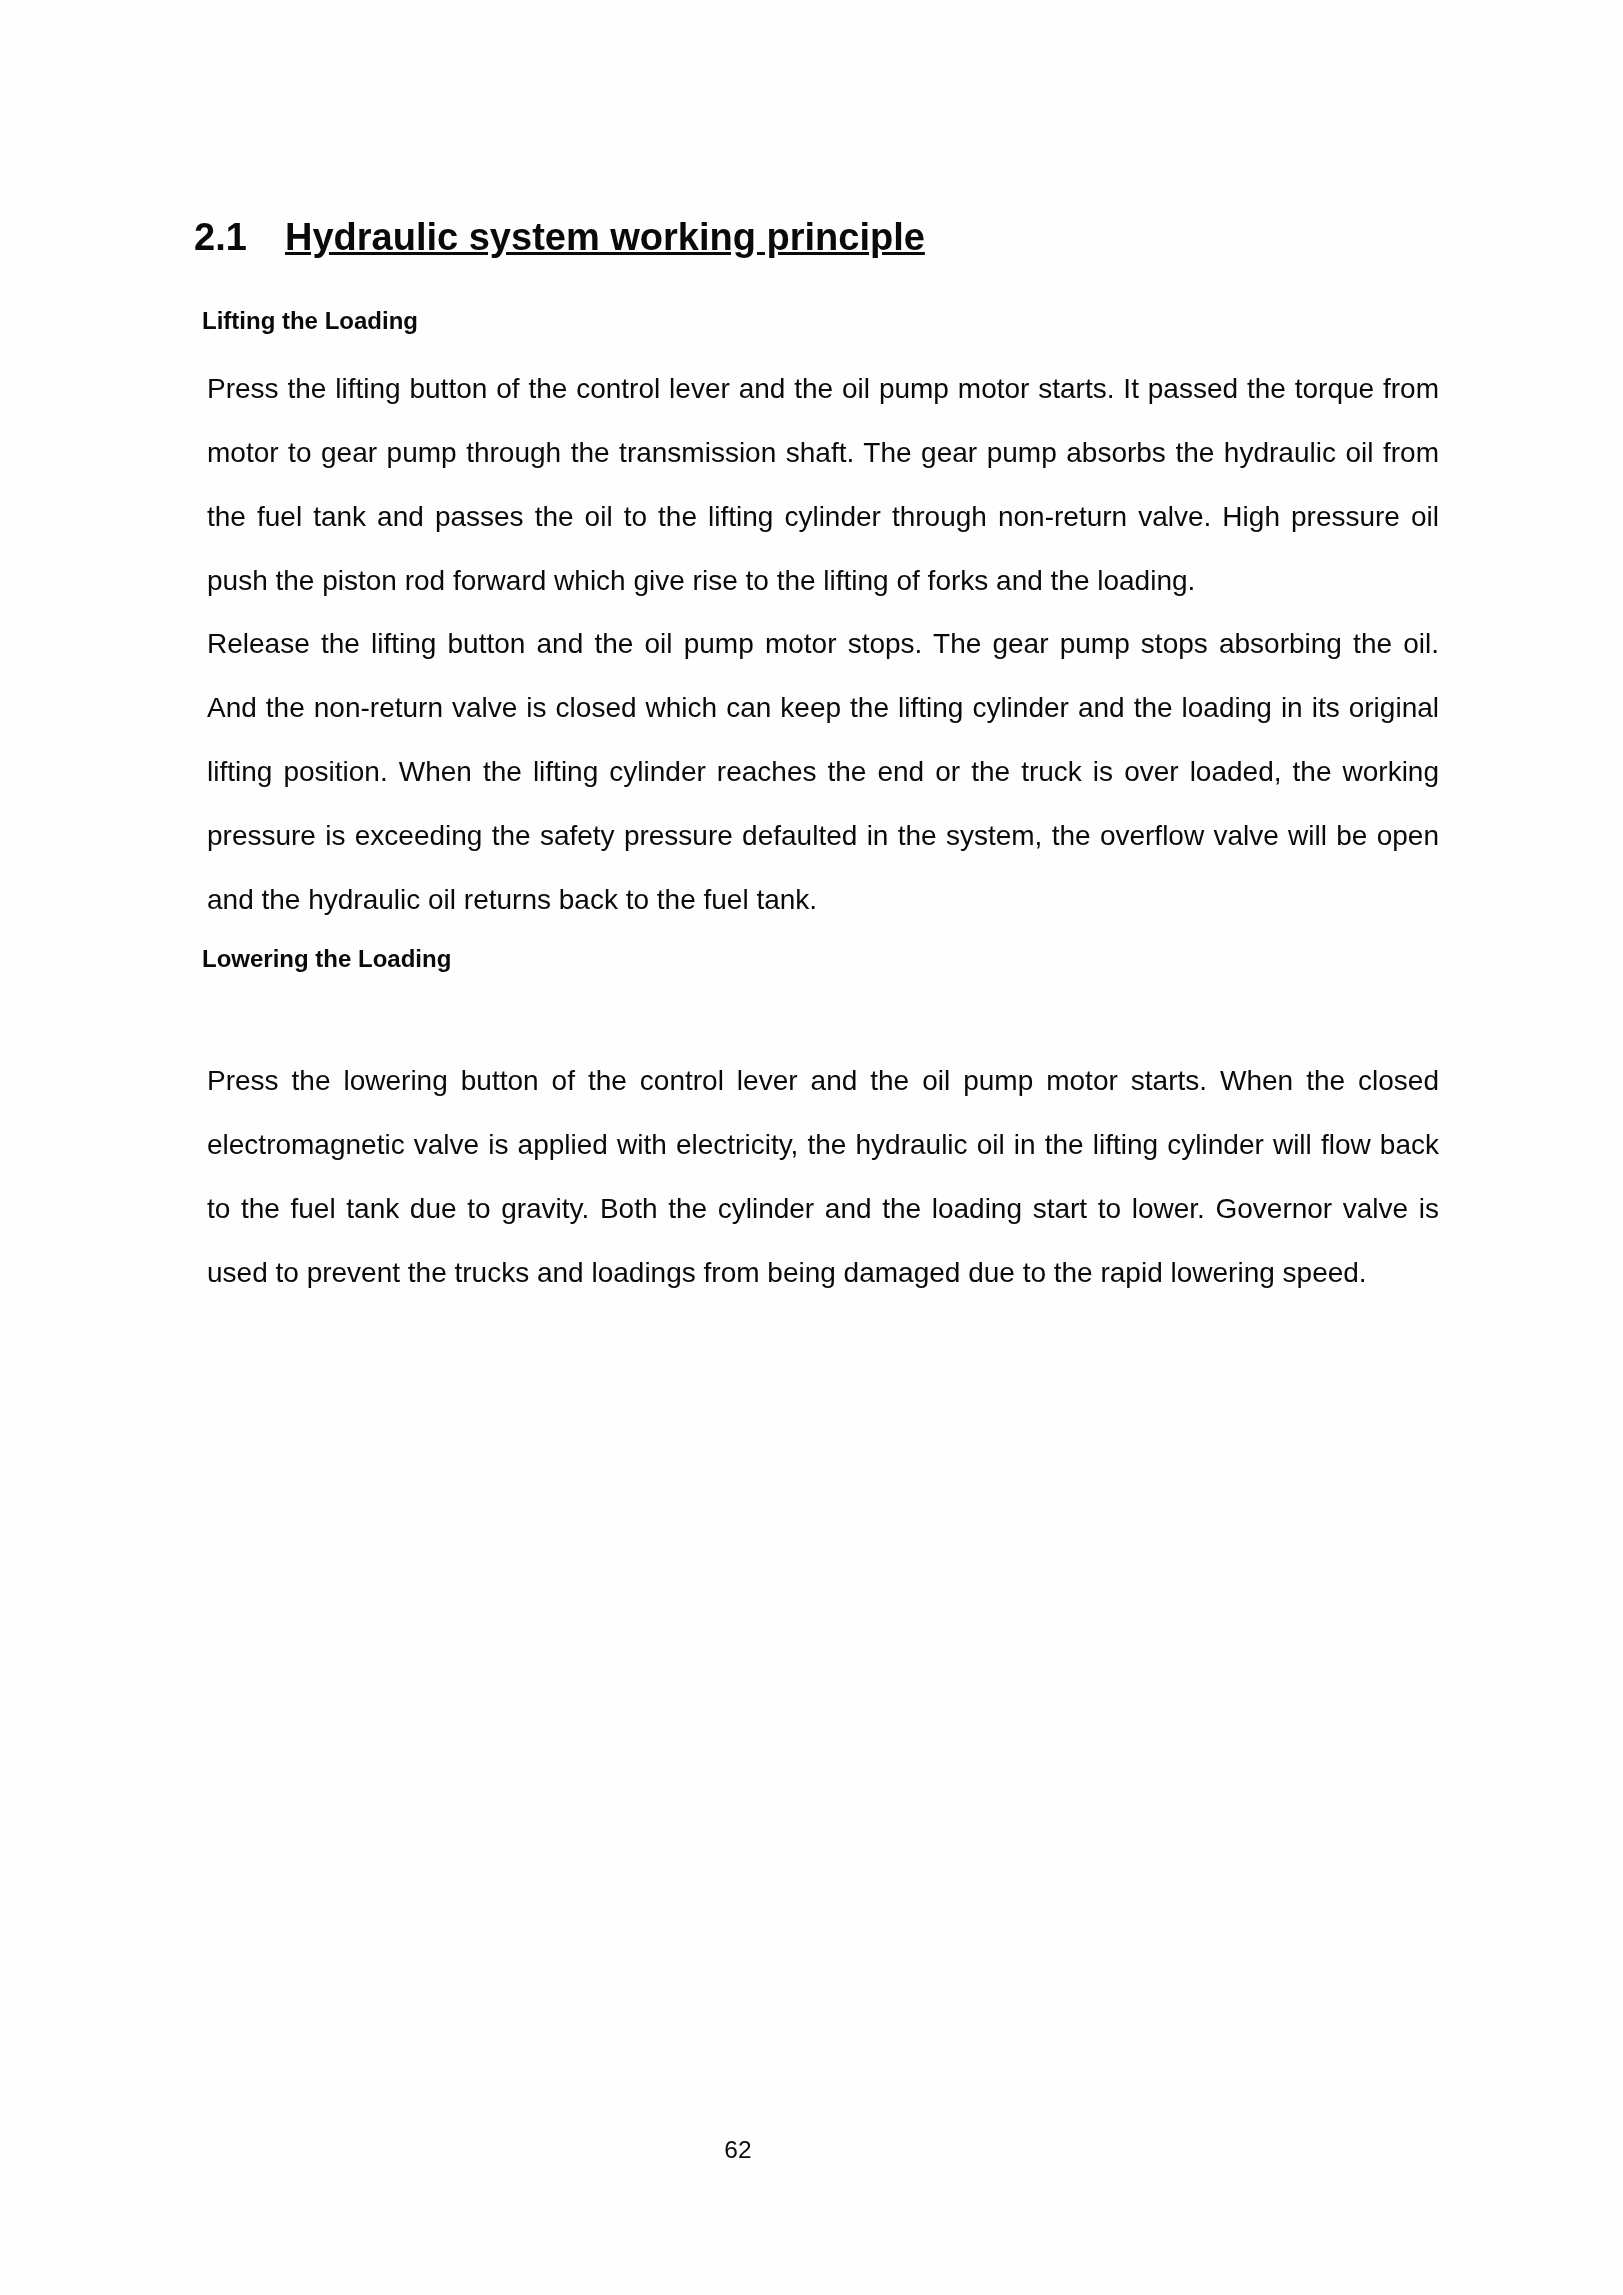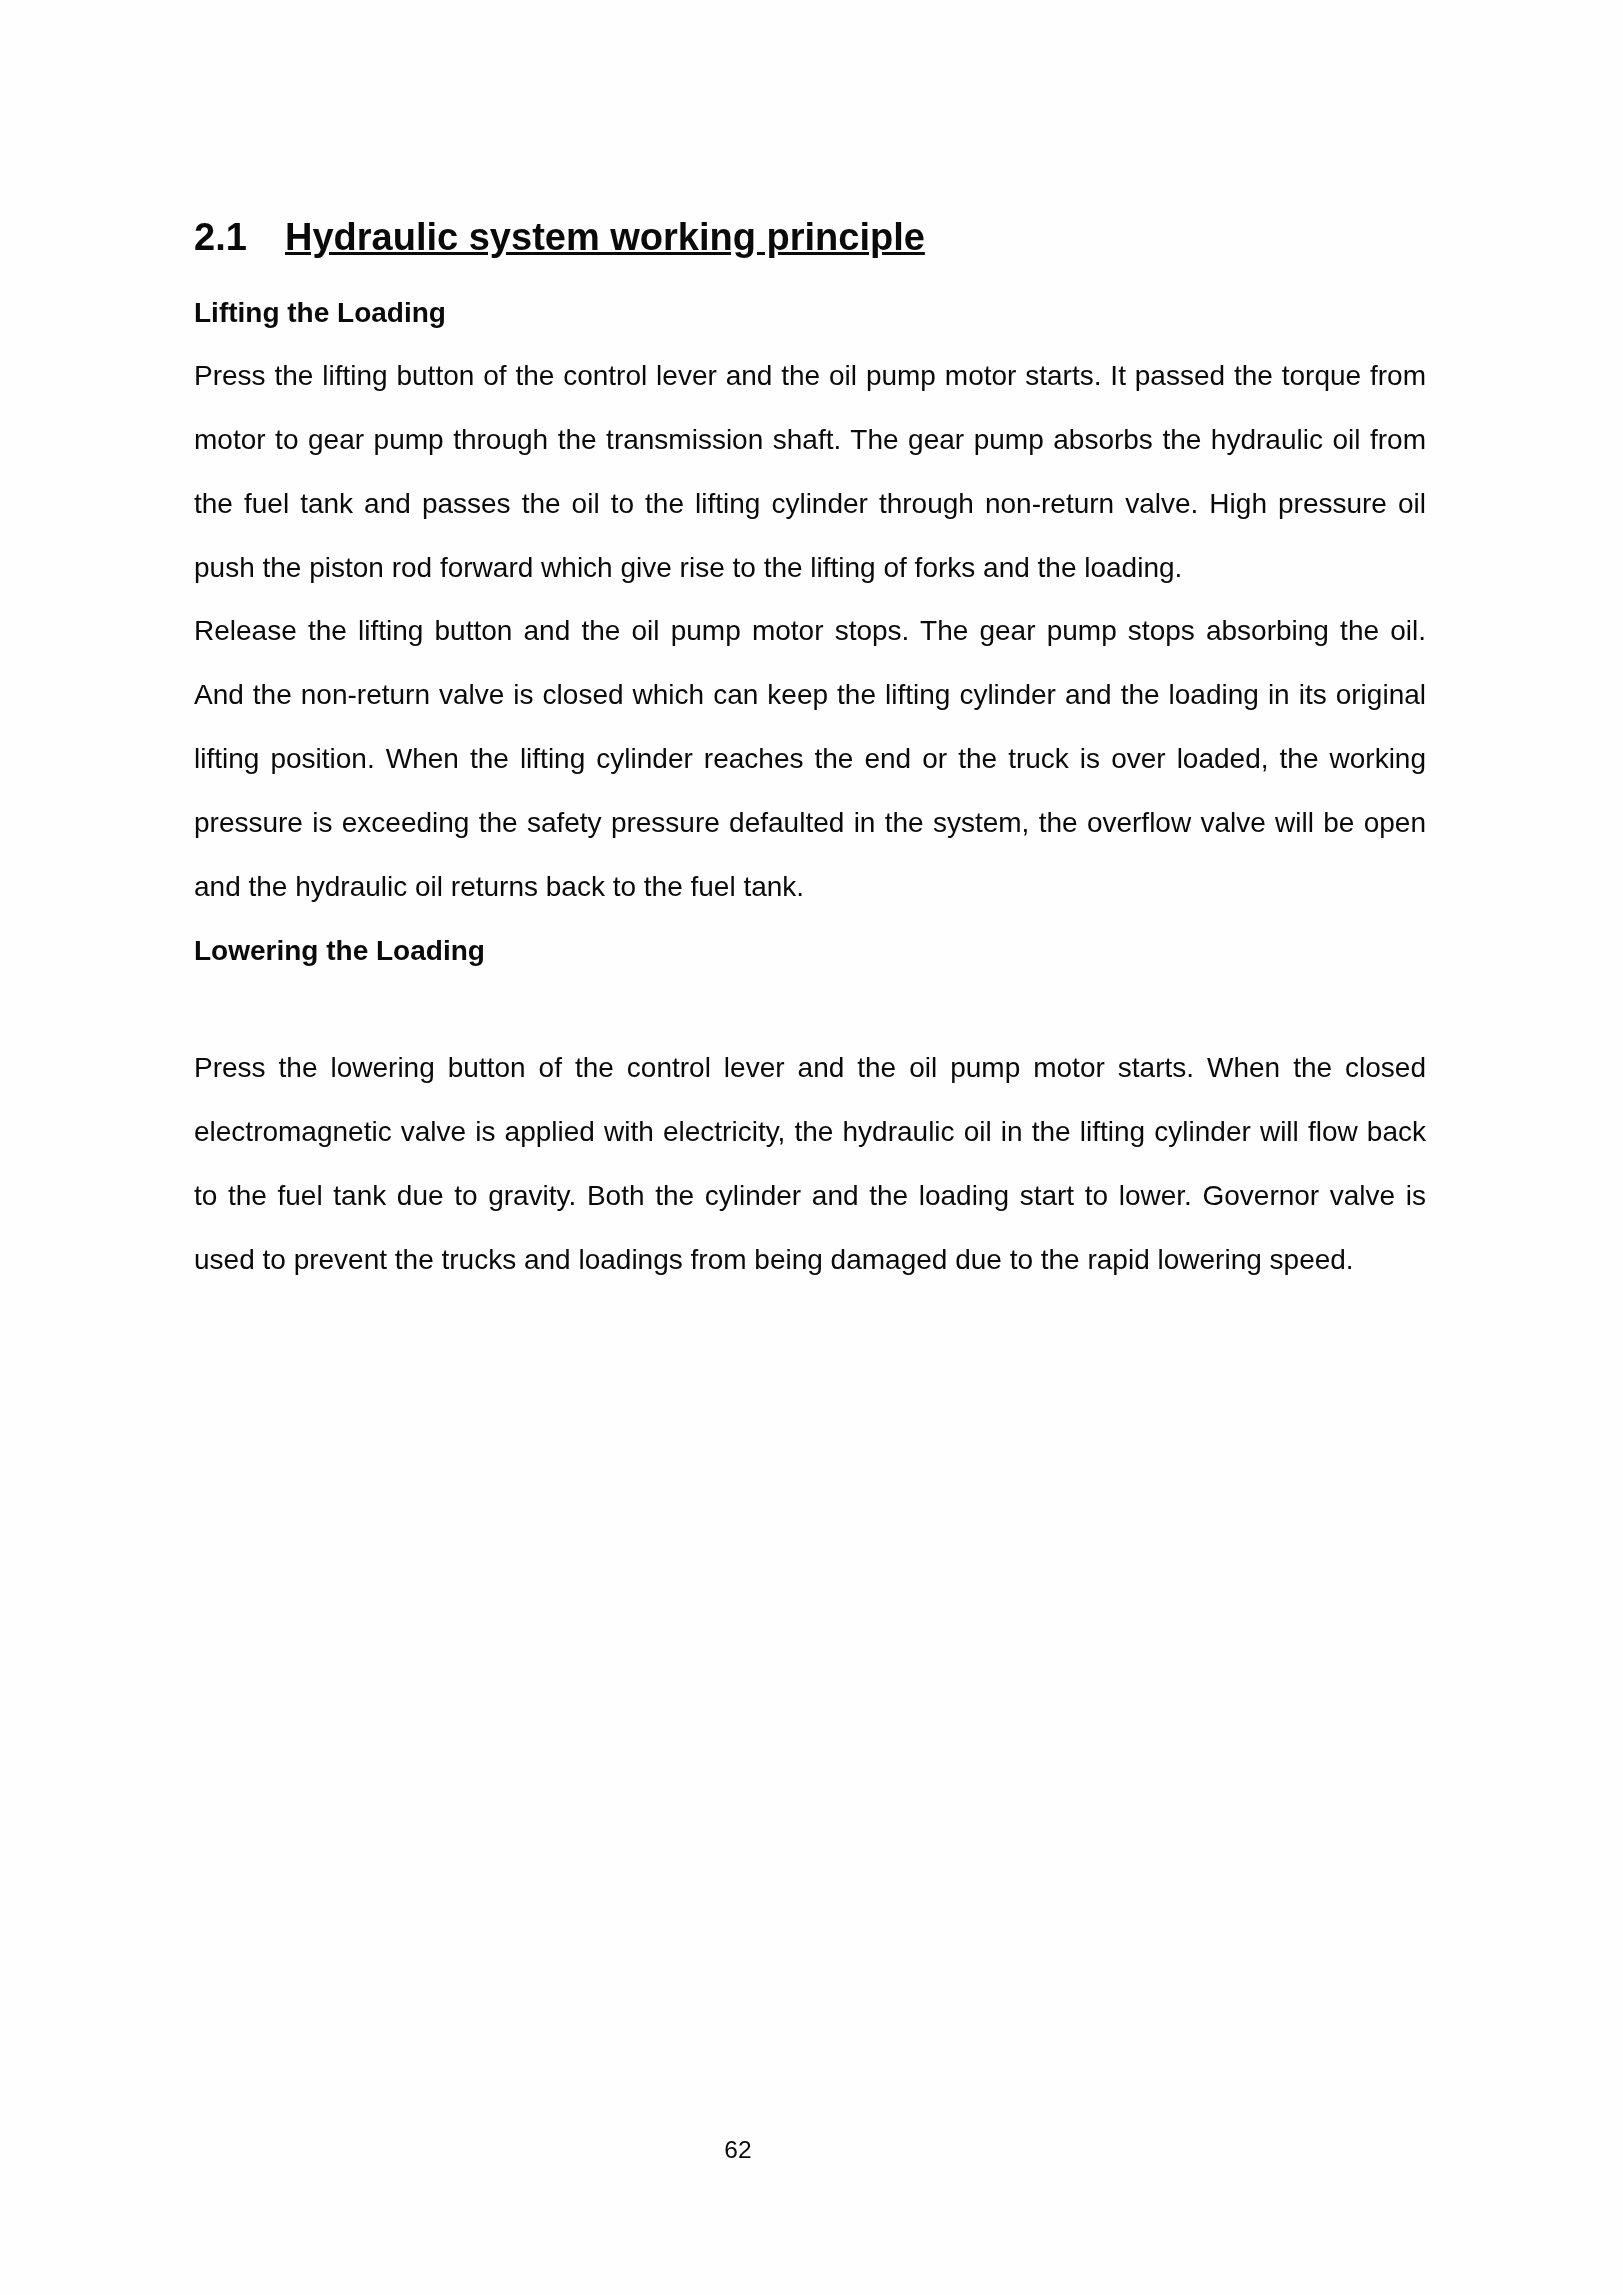--- a/index.html
+++ b/index.html
@@ -32,31 +32,31 @@
       white-space: nowrap;
       text-decoration: underline;
     }
     .section-heading .num {
       display: inline-block;
       width: 91px;
     }
     .subheading {
       position: absolute;
       left: 0;
-      margin: 0;
-      font-size: 28px;
+      margin: 8px;
+      font-size: 24px;
       font-weight: bold;
       line-height: 41px;
       white-space: nowrap;
     }
     .para {
       position: absolute;
       left: 0;
       width: 1232px;
-      margin: 0;
+      margin: 13px;
       font-size: 28px;
       line-height: 64px;
       text-align: justify;
       text-align-last: left;
     }
     #sub-lifting { top: 292px; }
     #para-1 { top: 344px; }
     #para-2 { top: 599px; }
     #sub-lowering { top: 930px; }
     #para-3 { top: 1036px; }

